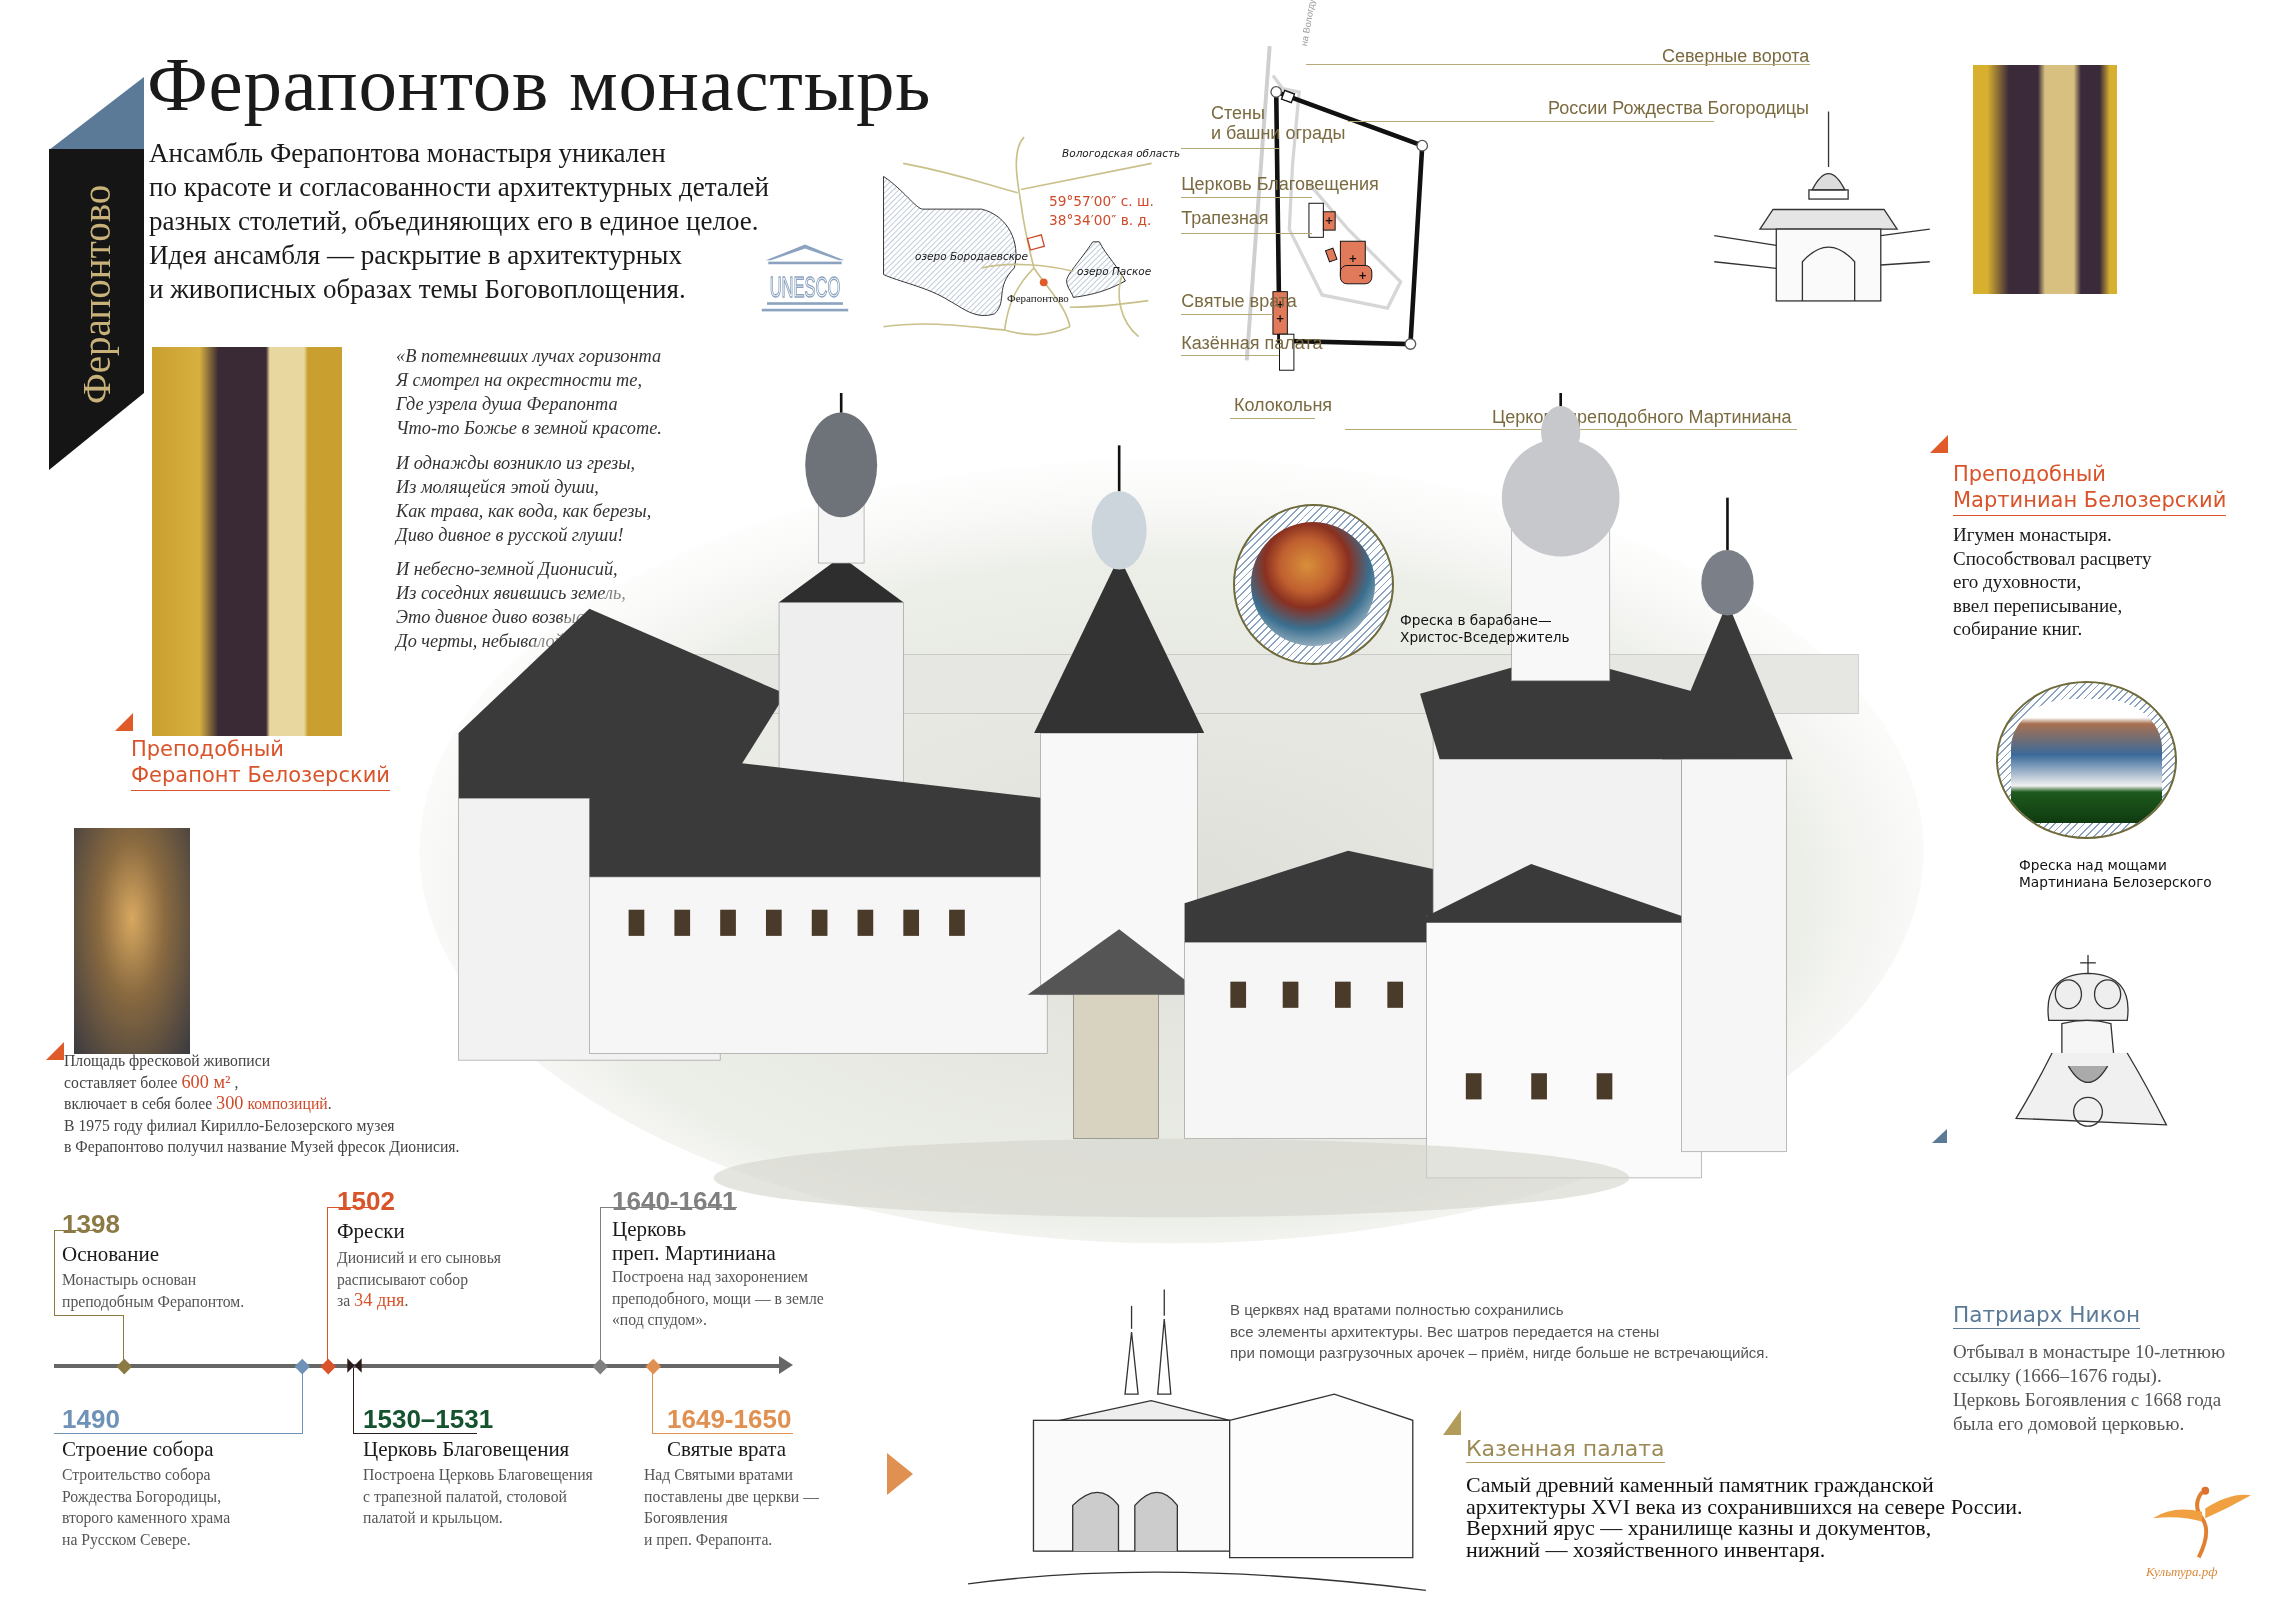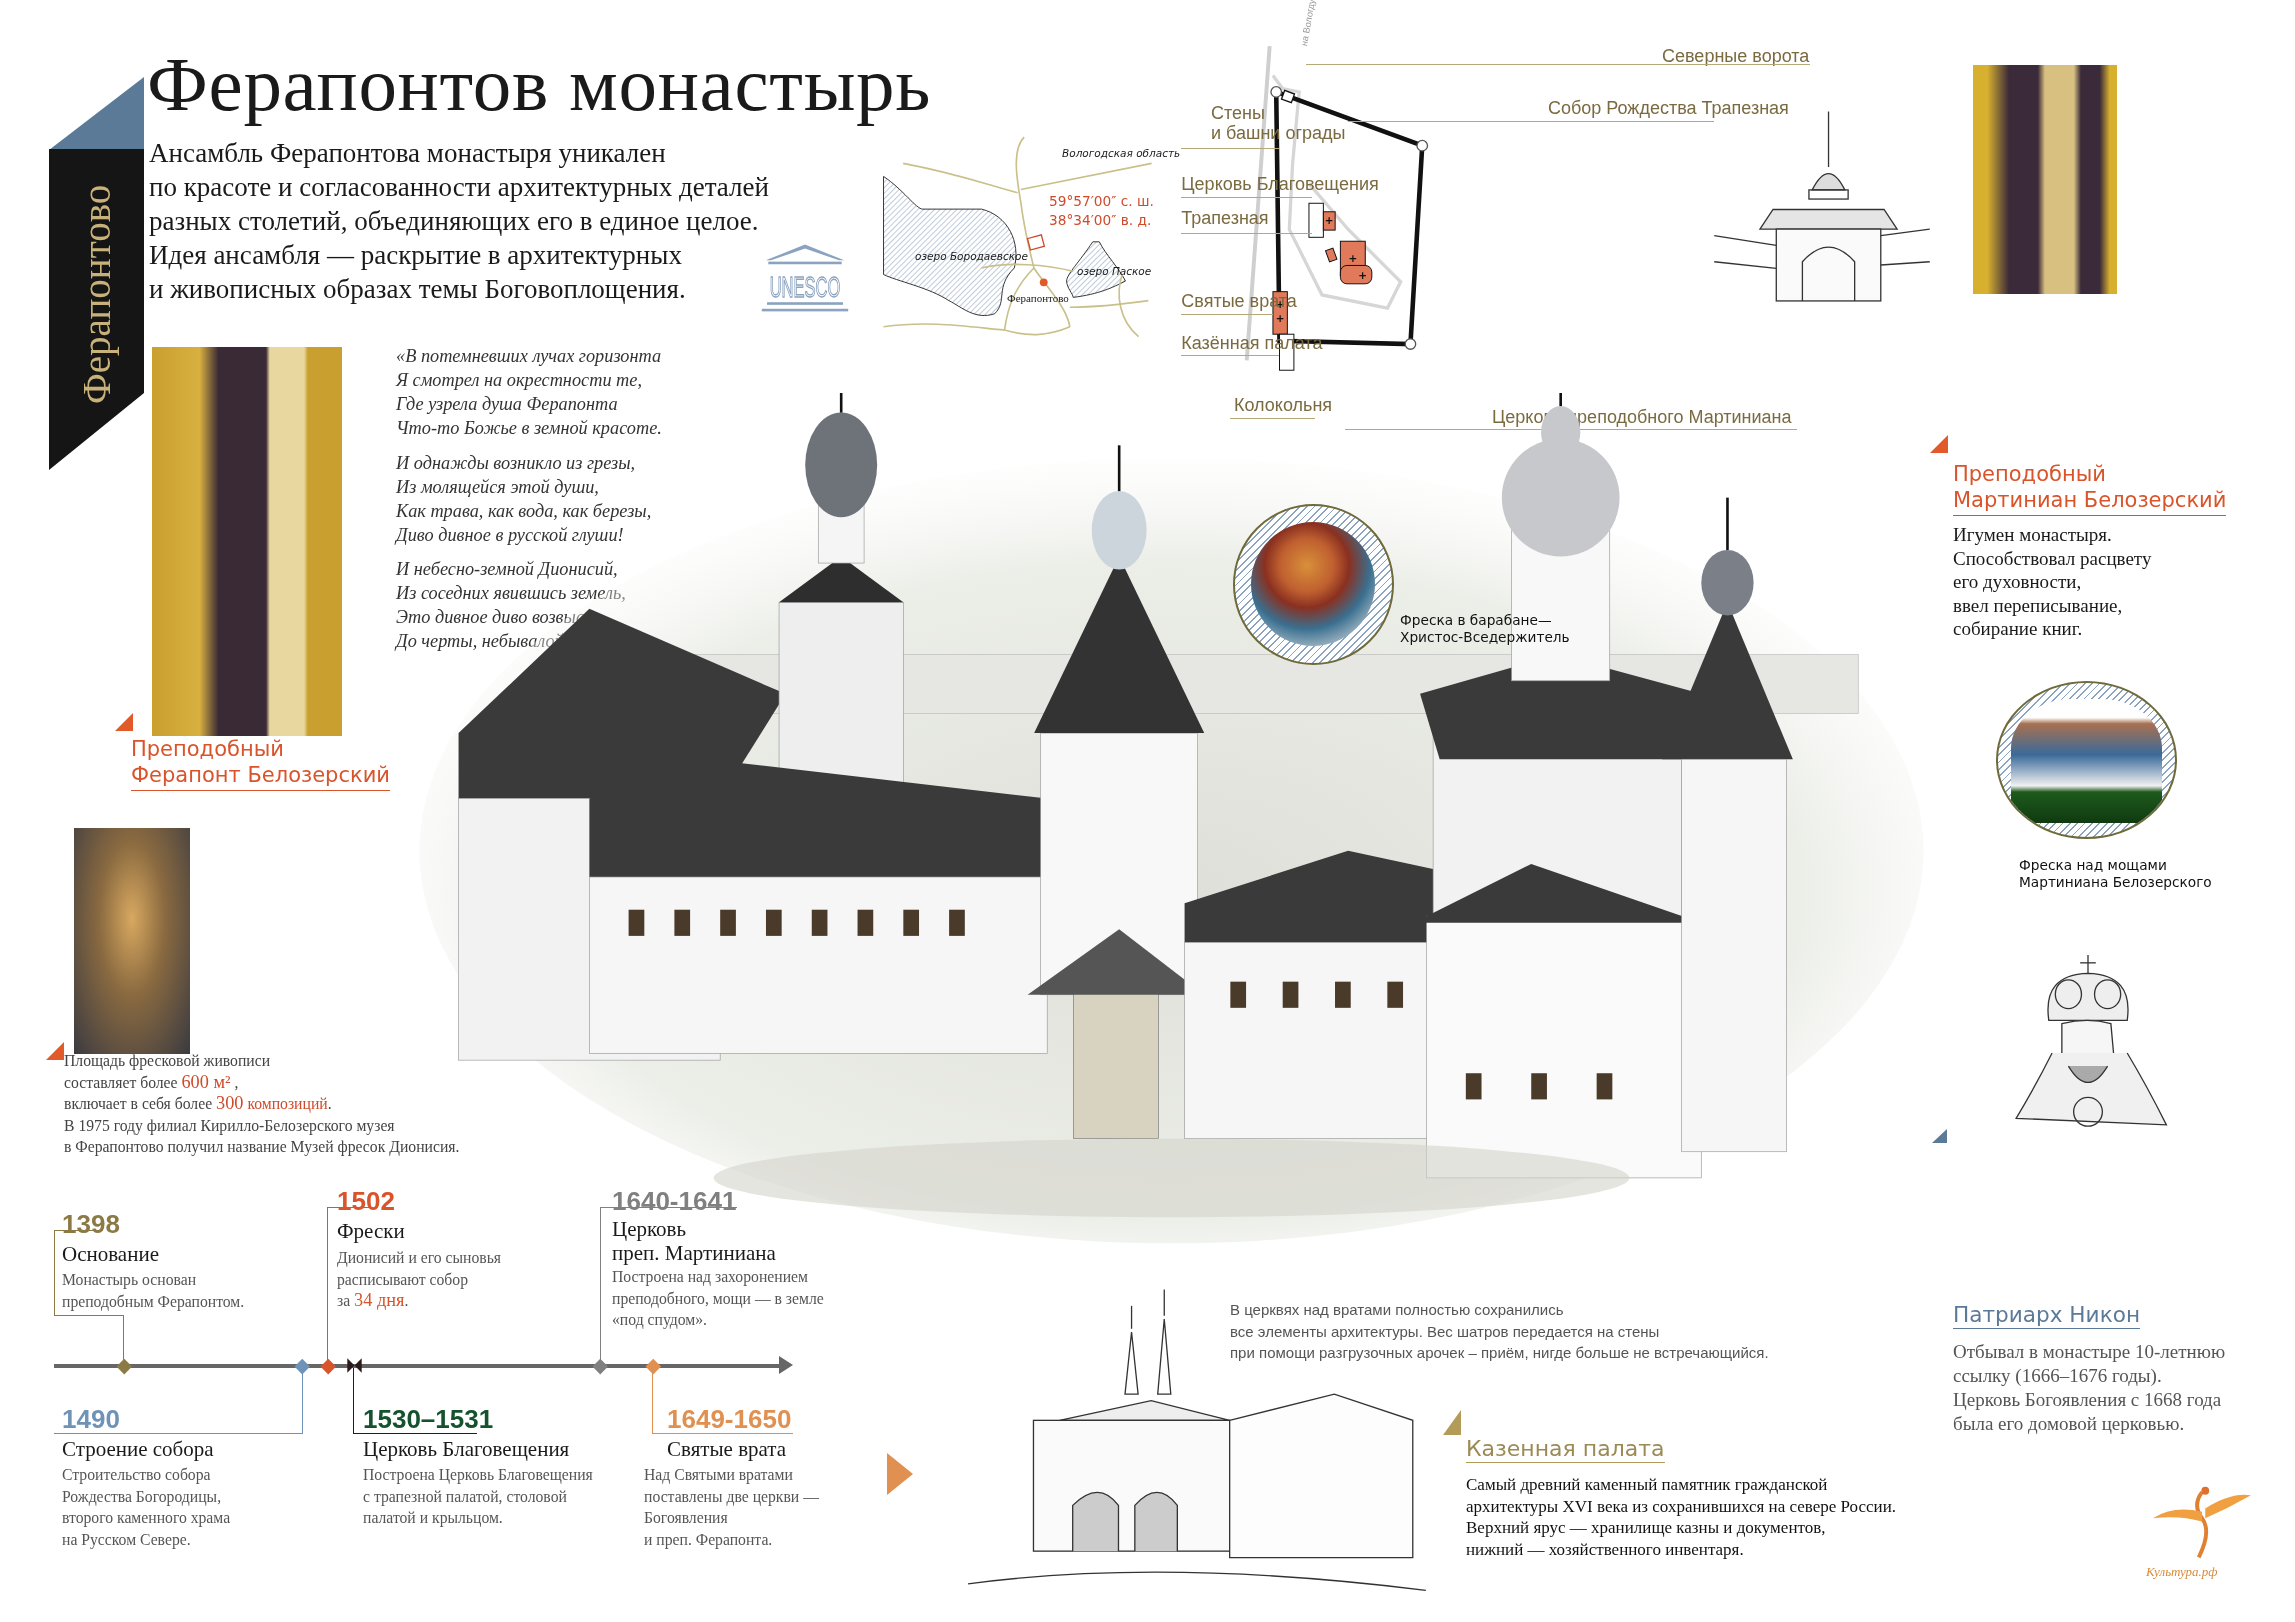--- a/index.html
+++ b/index.html
@@ -53,21 +53,21 @@
   .tl-text { position:absolute; font-size:15.7px; line-height:21.6px; color:#555; }
   .vline { position:absolute; width:1.3px; }
   .hline { position:absolute; height:1.3px; }
 
   .callout { position:absolute; font-family:"DejaVu Sans",sans-serif; font-size:13.7px; line-height:17px; color:#111; }
   .fresco-circle { position:absolute; border-radius:50%; border:2px solid #6f6a3a; overflow:hidden;
      background: repeating-linear-gradient(135deg,#ffffff 0 3.9px,#8aa3c0 3.9px 5.2px); }
 
   #gate-note { left:1230px; top:1299px; font-size:15px; line-height:21.6px; color:#555; font-family:"Liberation Sans Narrow","Liberation Sans",sans-serif; }
   #kaz-title { left:1466px; top:1436px; font-size:22px; color:#9c8a55; font-family:"DejaVu Sans",sans-serif; border-bottom:1.3px solid #b39b5a; padding-bottom:1.3px; }
-  #kaz-text { left:1466px; top:1474px; font-size:17px; line-height:21.6px; color:#111; }
+  #kaz-text { left:1466px; top:1474px; font-size:22px; line-height:21.6px; color:#111; }
 
   #nikon-name { left:1953px; top:1302px; font-size:21.6px; color:#5b7a98; font-family:"DejaVu Sans",sans-serif; border-bottom:1.3px solid #5b7a98; padding-bottom:1.3px; }
   #nikon-text { left:1953px; top:1340px; font-size:19px; line-height:24px; color:#555; }
 
   #kultura { left:2146px; top:1564px; font-size:13px; font-style:italic; color:#d88a3a; }
   #next-arrow { left:887px; top:1453px; width:0; height:0; border-top:21px solid transparent; border-bottom:21px solid transparent; border-left:26px solid #e09050; }
 </style>
 </head>
 <body>
 
@@ -149,21 +149,21 @@
     </g>
   </svg>
   <div class="plan-label" style="left:121px;top:11.8px;font-size:9.2px;transform:rotate(-80deg);transform-origin:left top;color:#999;">на Вологду трасса «Р-5»</div>
   <div class="plan-label" style="left:484px;top:13px;">Северные ворота</div>
   <div class="plan-line" style="left:128px;top:31px;width:504px;"></div>
   <div class="plan-label" style="left:33px;top:71px;line-height:19.6px;">
       <div>Стены</div>
       <div>и башни ограды</div>
     </div>
   <div class="plan-line" style="left:3.3px;top:115px;width:98px;"></div>
-  <div class="plan-label" style="left:370px;top:65px;">Собор Рождества Трапезная</div>
+  <div class="plan-label" style="left:370px;top:65px;">России Рождества Богородицы</div>
   <div class="plan-line" style="left:170px;top:88px;width:366px;"></div>
   <div class="plan-label" style="left:3.3px;top:141px;">Церковь Благовещения</div>
   <div class="plan-line" style="left:3.3px;top:164px;width:131px;"></div>
   <div class="plan-label" style="left:3.3px;top:175px;">Трапезная</div>
   <div class="plan-line" style="left:3.3px;top:200px;width:131px;"></div>
   <div class="plan-label" style="left:3.3px;top:258px;">Святые врата</div>
   <div class="plan-line" style="left:3.3px;top:281px;width:92px;"></div>
   <div class="plan-label" style="left:3.3px;top:300px;">Казённая палата</div>
   <div class="plan-line" style="left:3.3px;top:322px;width:98px;"></div>
   <div class="plan-label" style="left:56px;top:362px;">Колокольня</div>

